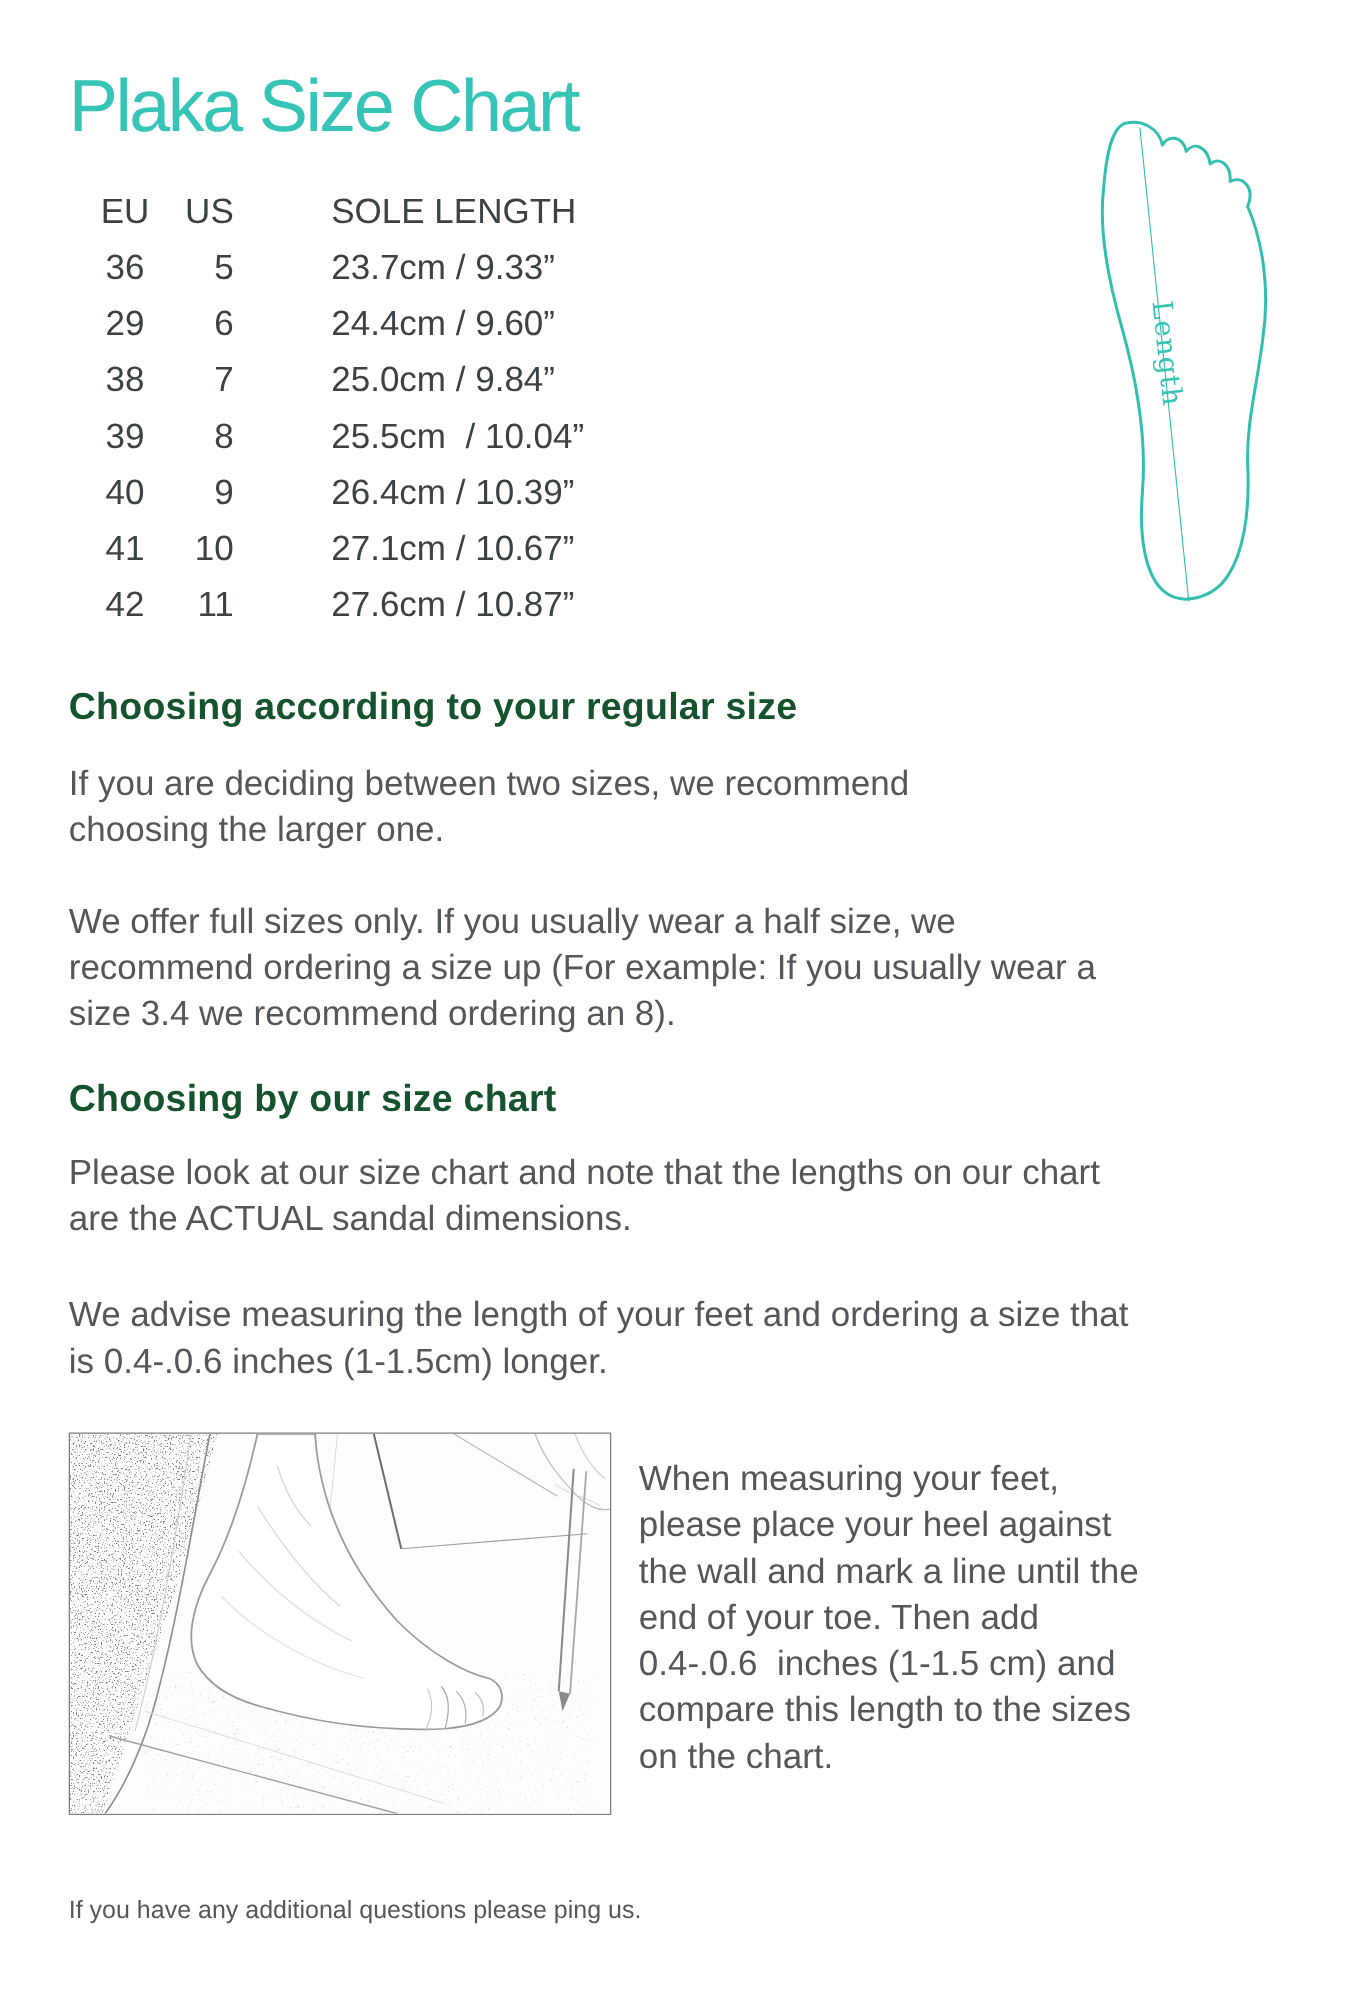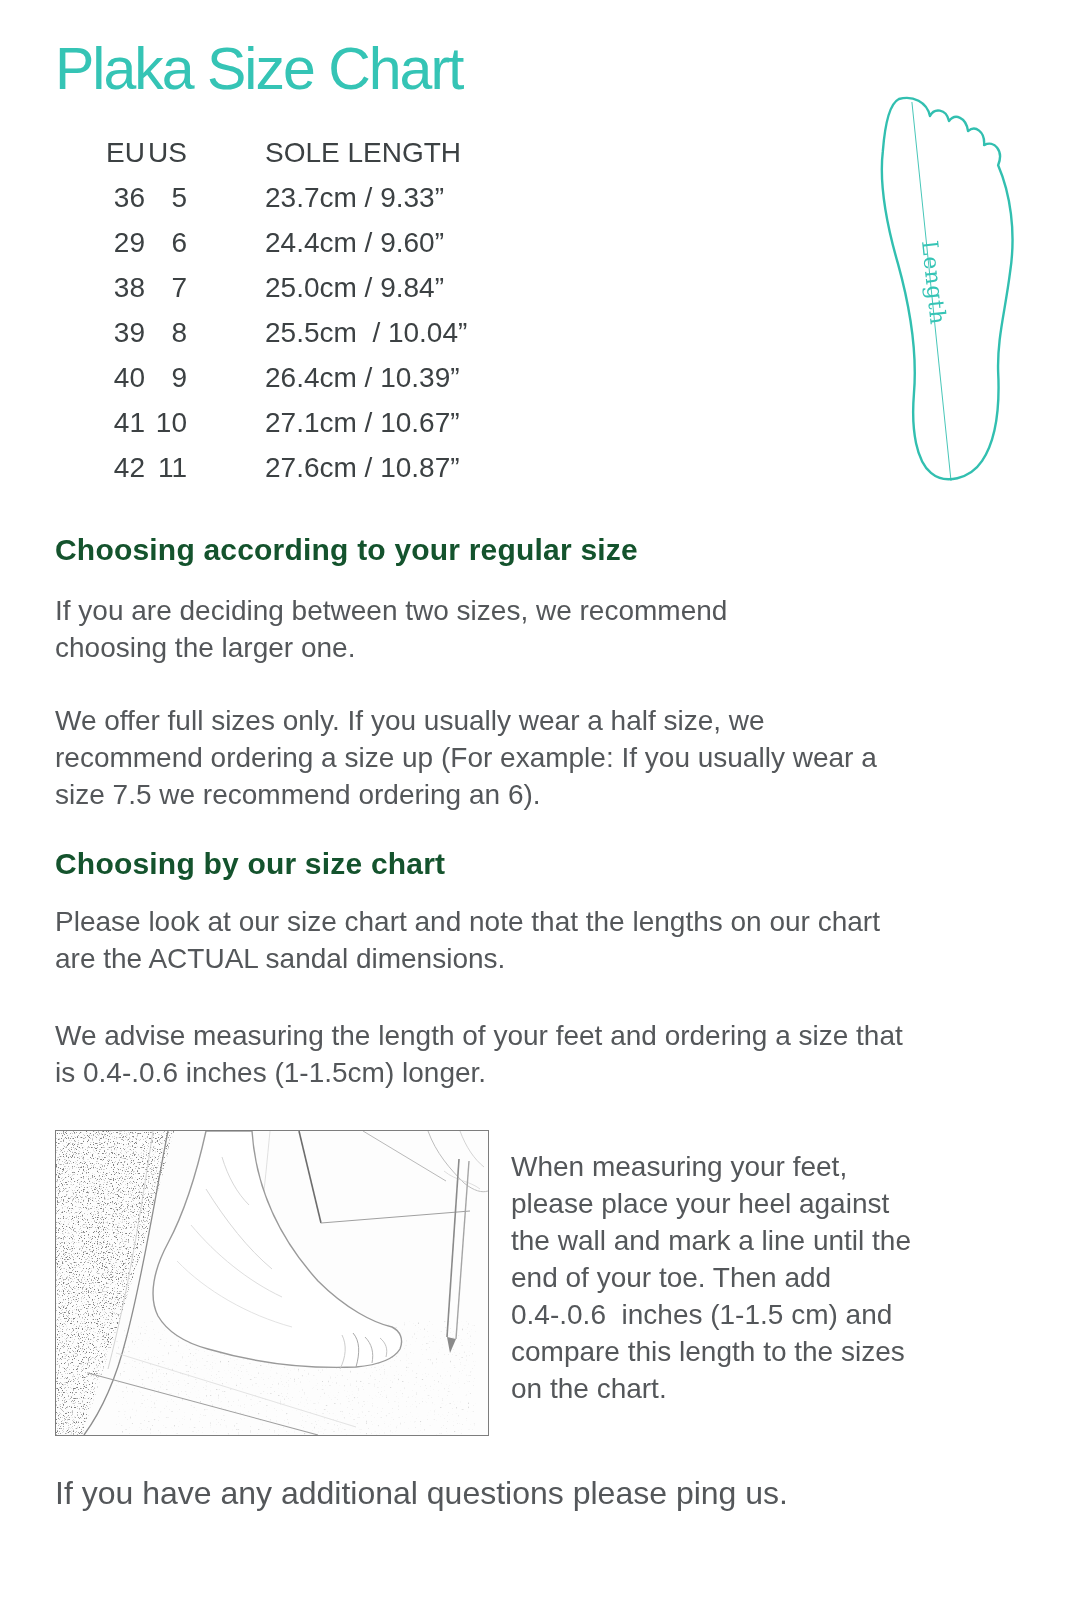--- a/index.html
+++ b/index.html
@@ -1,32 +1,32 @@
 <!DOCTYPE html>
 <html><head>
 <meta charset="utf-8">
 <style>
   html,body{margin:0;padding:0;background:#ffffff;}
   .page{
     position:relative;
     width:1080px;height:1600px;
     box-sizing:border-box;
-    padding:36px 55px 0 55px;
+    padding:52px 55px 0 55px;
     background:#fff;
     font-family:"Liberation Sans","DejaVu Sans",sans-serif;
     overflow:hidden;
   }
   .title{
     font-size:59px;line-height:66px;font-weight:400;
     letter-spacing:-2px;color:#35c4b5;margin:0;
   }
   
   .size-table{margin-top:28px;font-size:28px;color:#3c4143;width:560px;}
   .trow{display:grid;grid-template-columns:90px 42px 1fr;height:45px;align-items:center;}
-  .c-eu{text-align:right;}
+  .c-eu{text-align:center;}
   .c-us{text-align:right;}
   .c-sole{padding-left:78px;white-space:pre-wrap;}
   
   .foot-diagram{position:absolute;left:853px;top:93px;width:180px;height:396px;}
   
   .section-heading{
     font-size:30px;line-height:36px;font-weight:700;color:#14532d;
     margin:42px 0 0 0;letter-spacing:0.2px;
   }
   .section-heading.second{margin-top:33px;}
@@ -41,21 +41,21 @@
   .sketch-frame{
     width:432px;height:304px;border:1px solid #7d7d7d;
     background:#fefefe;flex:0 0 auto;overflow:hidden;
   }
   .measure-text{
     margin-left:22px;padding-top:18px;
     font-size:28px;line-height:37px;color:#54575a;width:480px;
   }
   .measure-text .line{white-space:pre-wrap;}
   .footer-note{
-    margin-top:39px;font-size:32px;line-height:37px;color:#54575a;
+    margin-top:58px;font-size:20px;line-height:37px;color:#54575a;
   }
 </style>
 </head>
 <body>
 
 <div class="page">
 
   <h1 class="title">Plaka Size Chart</h1>
 
   <div class="size-table">
@@ -108,21 +108,21 @@
   </svg>
 
   <h2 class="section-heading">Choosing according to your regular size</h2>
   <div class="para p1">
     <div class="line">If you are deciding between two sizes, we recommend</div>
     <div class="line">choosing the larger one.</div>
   </div>
   <div class="para p2">
     <div class="line">We offer full sizes only. If you usually wear a half size, we</div>
     <div class="line">recommend ordering a size up (For example: If you usually wear a</div>
-    <div class="line">size 7.5 we recommend ordering an 6).</div>
+    <div class="line">size 3.4 we recommend ordering an 8).</div>
   </div>
 
   <h2 class="section-heading second">Choosing by our size chart</h2>
   <div class="para p3">
     <div class="line">Please look at our size chart and note that the lengths on our chart</div>
     <div class="line">are the ACTUAL sandal dimensions.</div>
   </div>
   <div class="para p4">
     <div class="line">We advise measuring the length of your feet and ordering a size that</div>
     <div class="line">is 0.4-.0.6 inches (1-1.5cm) longer.</div>

